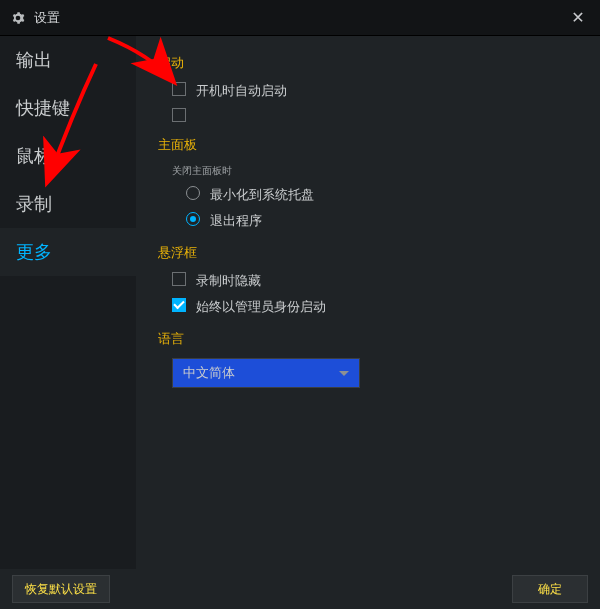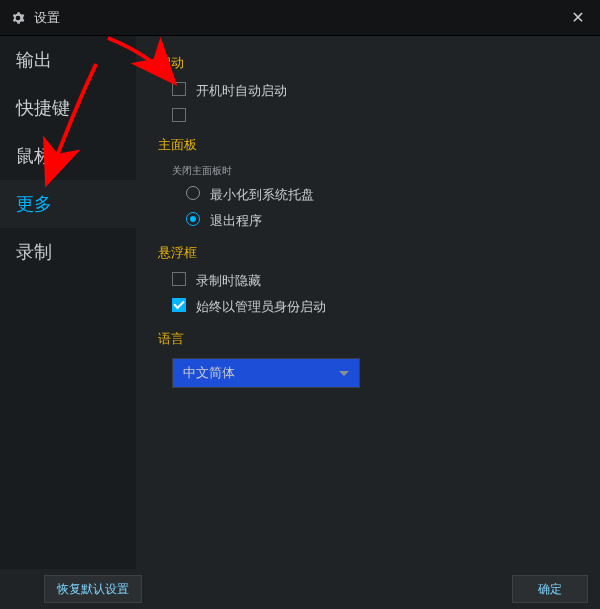--- a/index.html
+++ b/index.html
@@ -30,21 +30,21 @@
   .radio { width: 14px; height: 14px; border: 1px solid #8c9093; border-radius: 50%; margin-right: 10px; display: inline-flex; align-items: center; justify-content: center; cursor: pointer; }
   .radio.selected { border-color: #00b4ff; }
   .radio.selected::after { content: ""; width: 6px; height: 6px; background: #00b4ff; border-radius: 50%; }
 
   .row span.lbl { color: #c9ccce; }
 
   .select { margin: 6px 0 0 14px; width: 188px; height: 30px; background: #1d4ed8; border: 1px solid #3a3e41; display: flex; align-items: center; padding: 0 10px; justify-content: space-between; cursor: pointer; color: #c9ccce; position: relative; }
   .select .chev { border-left: 5px solid transparent; border-right: 5px solid transparent; border-top: 5px solid #8c9093; }
 
   .footer { position: absolute; left: 0; right: 0; bottom: 0; height: 40px; display: flex; align-items: center; justify-content: space-between; padding: 0 12px; background: #1f2326; }
-  .btn { min-width: 76px; height: 28px; background: #2b2f32; border: 1px solid #3c4043; color: #7dd3fc; display: flex; align-items: center; justify-content: center; cursor: pointer; font-size: 12px; padding: 0 12px; margin-left: 32px; }
+  .btn { min-width: 76px; height: 28px; background: #2b2f32; border: 1px solid #3c4043; color: #fde047; display: flex; align-items: center; justify-content: center; cursor: pointer; font-size: 12px; padding: 0 12px; }
 
   
   .arrows { position: absolute; left: 0; top: 0; pointer-events: none; }
 </style>
 </head>
 <body>
 
 <div class="titlebar">
   <span class="gear">
     <svg width="14" height="14" viewBox="0 0 24 24" fill="#b9bcbe">
@@ -53,22 +53,22 @@
   </span>
   <span class="title">设置</span>
   <span class="close">✕</span>
 </div>
 
 <div class="body">
   <div class="sidebar">
     <div class="side-item"><span>输出</span></div>
     <div class="side-item"><span>快捷键</span></div>
     <div class="side-item"><span>鼠标</span></div>
+    <div class="side-item"><span>录制</span></div>
     <div class="side-item active"><span>更多</span></div>
-    <div class="side-item"><span>录制</span></div>
   </div>
 
   <div class="content">
     <div class="section-title first">启动</div>
     <div class="row">
       <span class="checkbox"></span>
       <span class="lbl">开机时自动启动</span>
     </div>
     <div class="row">
       <span class="checkbox"></span>

